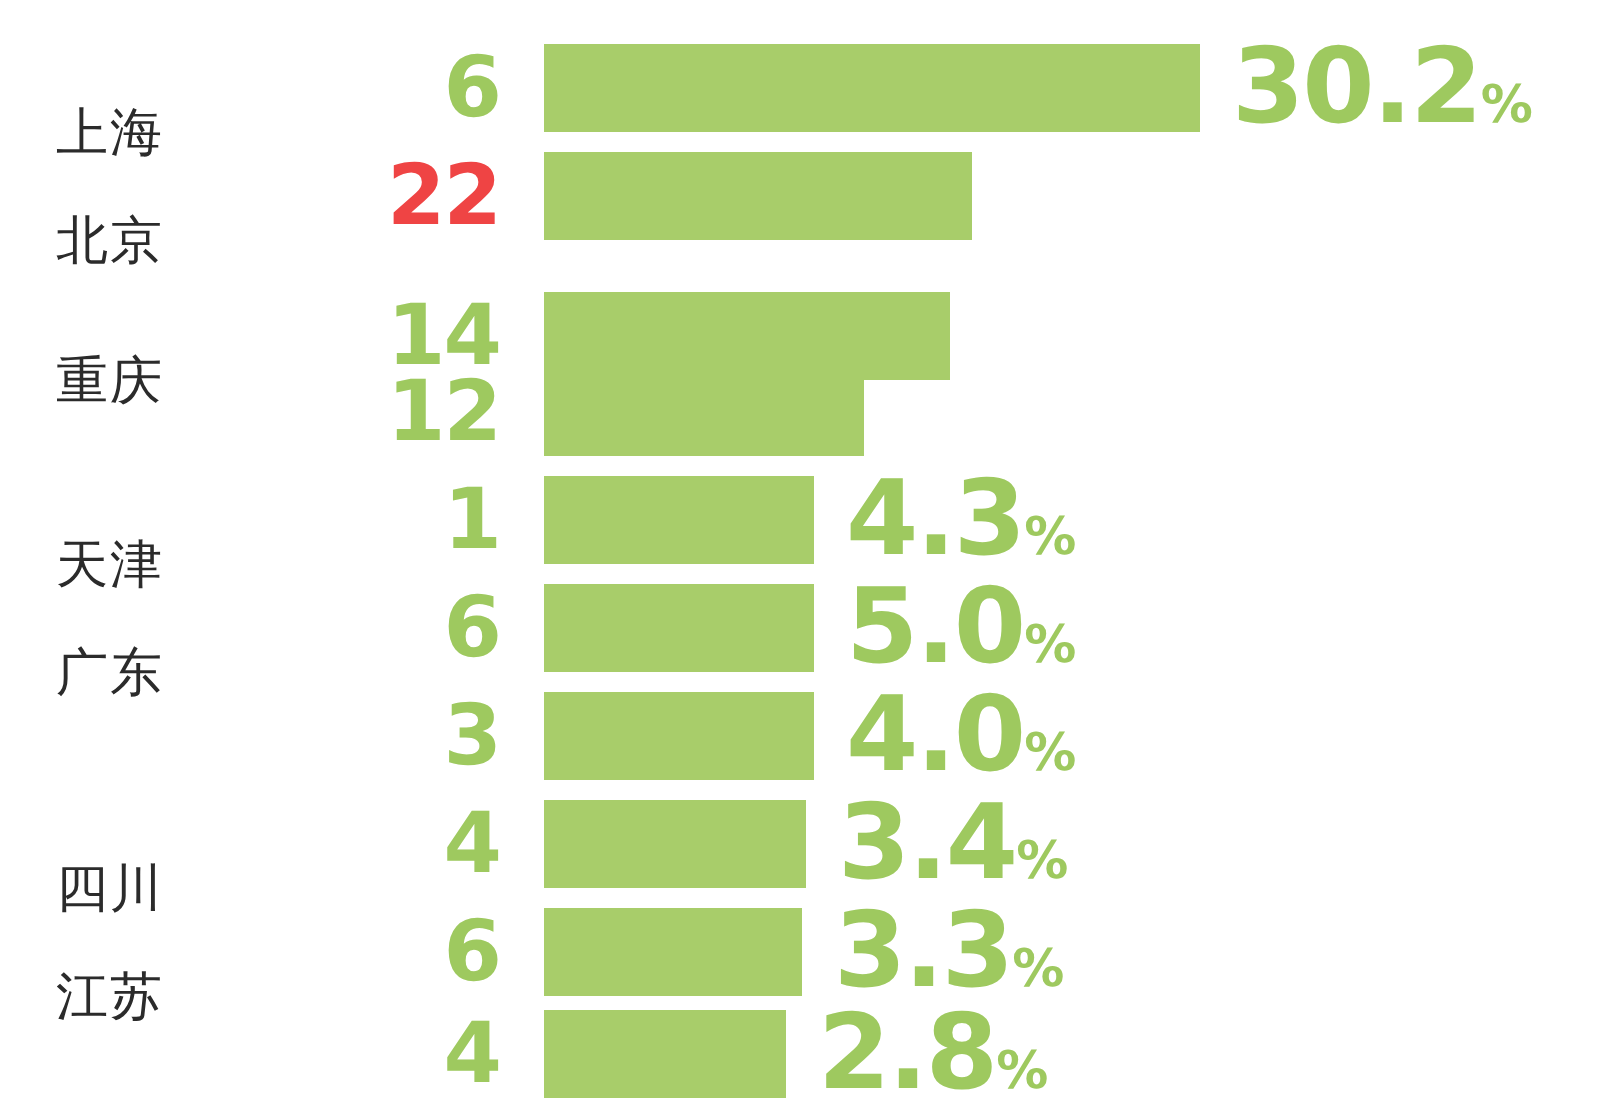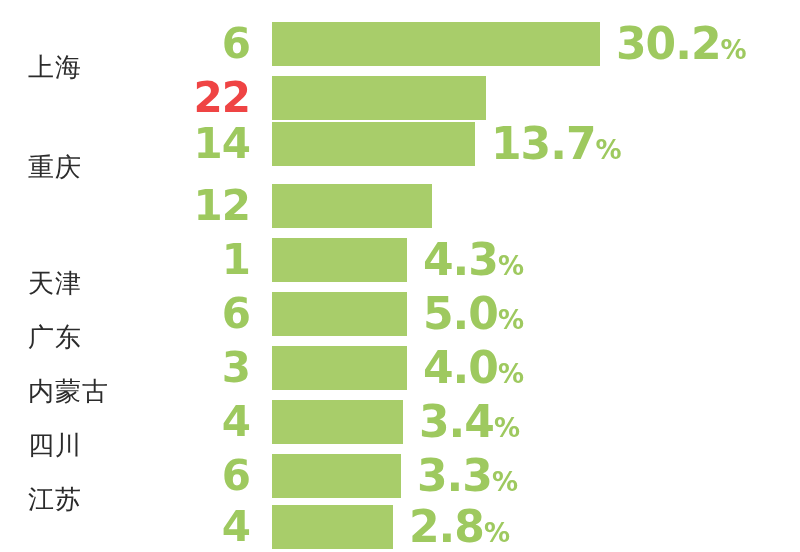--- a/index.html
+++ b/index.html
@@ -69,52 +69,52 @@
     top: 50%;
     transform: translateY(-50%);
     font-family: "DejaVu Sans", "Liberation Sans", sans-serif;
     font-weight: bold;
     line-height: 1;
     color: #9ec95f;
     white-space: nowrap;
     letter-spacing: -1px;
   }
   .pct-label .num {
-    font-size: 44px;
+    font-size: 52px;
   }
   .pct-label .sign {
     font-size: 26px;
     letter-spacing: 0;
   }
 </style>
 </head>
 <body>
 
 <div id="chart-root">
     <div class="row" style="top: 16px;">
       <div class="cat-label" style="color: rgb(43, 43, 43);">上海</div>
       <div class="count-label" style="color: rgb(158, 201, 95);">6</div>
       <div class="bar-track">
         <div class="bar" style="width: 328px; background: rgb(168, 205, 106);"></div>
       </div>
       <div class="pct-label" style="color: rgb(158, 201, 95); left: 616px;"><span class="num">30.2</span><span class="sign">%</span></div>
     </div>
     <div class="row" style="top: 70px;">
+      <div class="cat-label" style="color: rgb(43, 43, 43);">北京</div>
       <div class="count-label" style="color: #ef4444;">22</div>
       <div class="bar-track">
         <div class="bar" style="width: 214px; background: rgb(168, 205, 106);"></div>
       </div>
     </div>
-    <div class="row" style="top: 116px;">
+    <div class="row" style="top: 140px;">
       <div class="cat-label" style="color: rgb(43, 43, 43);">重庆</div>
       <div class="count-label" style="color: rgb(158, 201, 95);">14</div>
       <div class="bar-track">
         <div class="bar" style="width: 203px; background: rgb(168, 205, 106);"></div>
       </div>
-      <div class="pct-label" style="color: rgb(158, 201, 95); left: 491px;"><span class="num">13.7</span><span class="sign">%</span></div>
     </div>
     <div class="row" style="top: 178px;">
       <div class="count-label" style="color: rgb(158, 201, 95);">12</div>
       <div class="bar-track">
         <div class="bar" style="width: 160px; background: rgb(168, 205, 106);"></div>
       </div>
     </div>
     <div class="row" style="top: 232px;">
       <div class="cat-label" style="color: rgb(43, 43, 43);">天津</div>
       <div class="count-label" style="color: rgb(158, 201, 95);">1</div>
@@ -125,21 +125,20 @@
     </div>
     <div class="row" style="top: 286px;">
       <div class="cat-label" style="color: rgb(43, 43, 43);">广东</div>
       <div class="count-label" style="color: rgb(158, 201, 95);">6</div>
       <div class="bar-track">
         <div class="bar" style="width: 135px; background: rgb(168, 205, 106);"></div>
       </div>
       <div class="pct-label" style="color: rgb(158, 201, 95); left: 423px;"><span class="num">5.0</span><span class="sign">%</span></div>
     </div>
     <div class="row" style="top: 340px;">
-      <div class="cat-label" style="color: rgb(43, 43, 43);">内蒙古</div>
       <div class="count-label" style="color: rgb(158, 201, 95);">3</div>
       <div class="bar-track">
         <div class="bar" style="width: 135px; background: rgb(168, 205, 106);"></div>
       </div>
       <div class="pct-label" style="color: rgb(158, 201, 95); left: 423px;"><span class="num">4.0</span><span class="sign">%</span></div>
     </div>
     <div class="row" style="top: 394px;">
       <div class="cat-label" style="color: rgb(43, 43, 43);">四川</div>
       <div class="count-label" style="color: rgb(158, 201, 95);">4</div>
       <div class="bar-track">

